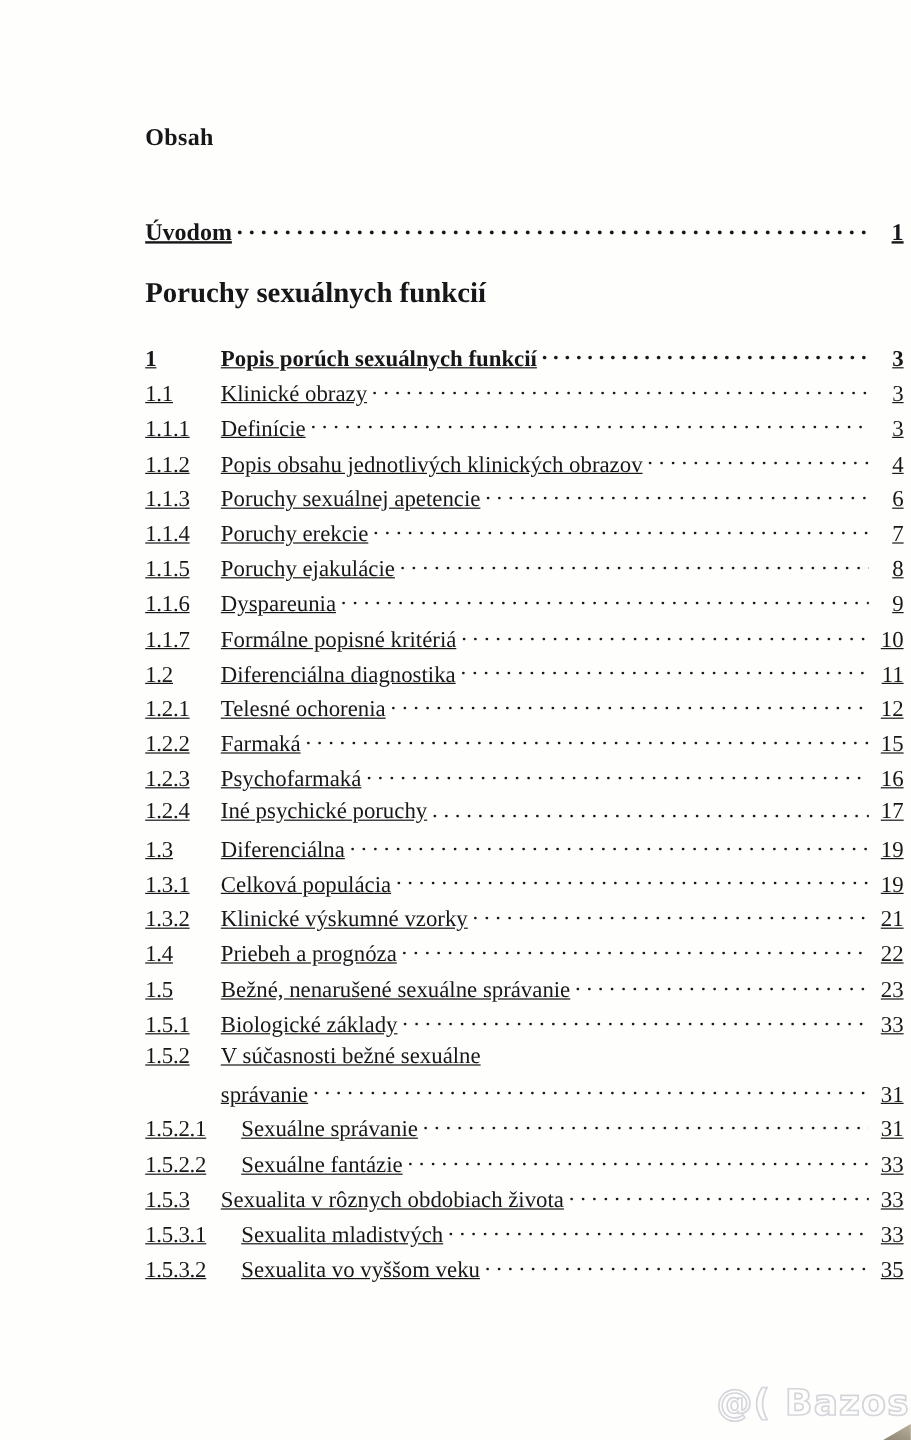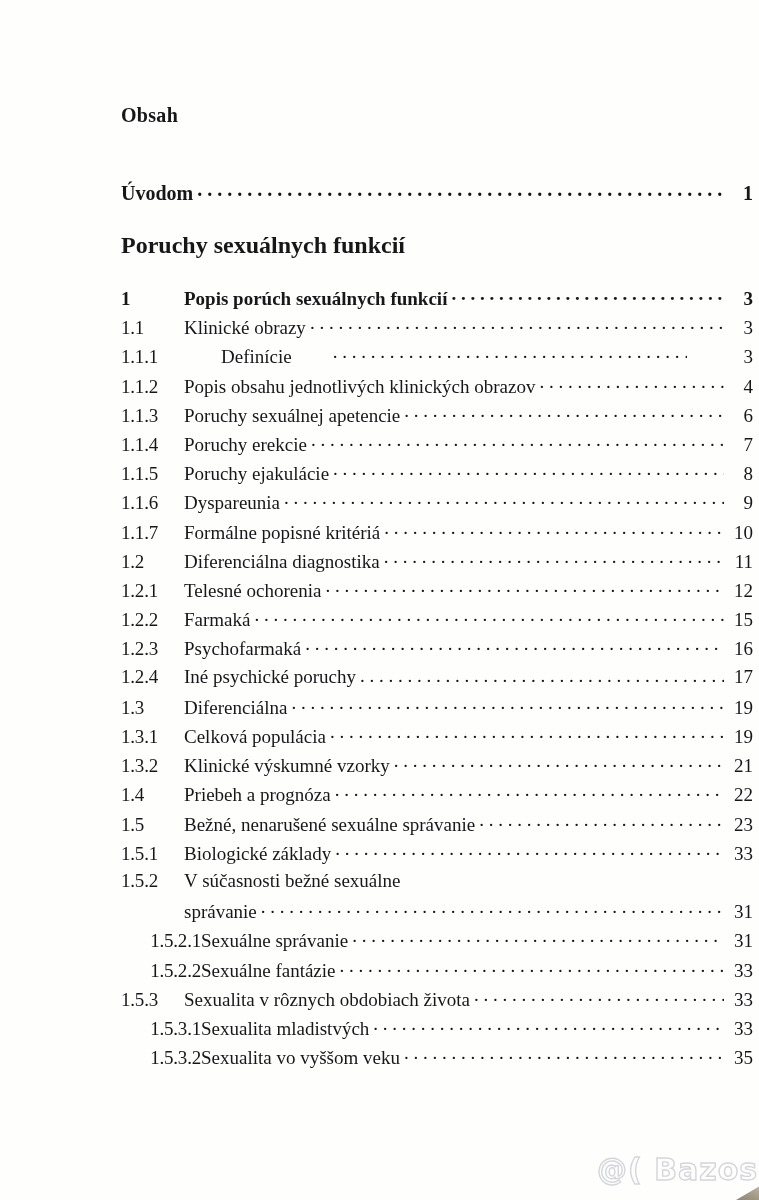--- a/index.html
+++ b/index.html
@@ -51,27 +51,28 @@
   
   .row {
     position: absolute;
     left: 80px;
     width: 632px;
     display: flex;
     align-items: baseline;
     font-size: 19px;
     line-height: 22px;
     white-space: nowrap;
+    text-decoration: underline;
   }
   .row .num {
     flex: 0 0 auto;
     width: 63px;
     letter-spacing: -0.2px;
   }
-  .row .num.wide { width: 80px; text-align: right; }
+  .row .num.wide { width: 80px; }
   .row .label {
     flex: 0 0 auto;
     padding-right: 4px;
   }
   .row .leader {
     flex: 1 1 auto;
     overflow: hidden;
     height: 1em;
     position: relative;
   }
@@ -163,21 +164,21 @@
         <span class="label">Popis porúch sexuálnych funkcií</span>
         <span class="leader"></span>
         <span class="page-no">3</span>
       </div>
       <div class="row" style="top: 315px;">
         <span class="num">1.1</span>
         <span class="label">Klinické obrazy</span>
         <span class="leader"></span>
         <span class="page-no">3</span>
       </div>
-      <div class="row" style="top: 344px; gap: 37px;">
+      <div class="row" style="top: 344px;">
         <span class="num">1.1.1</span>
         <span class="label">Definície</span>
         <span class="leader"></span>
         <span class="page-no">3</span>
       </div>
       <div class="row" style="top: 374px;">
         <span class="num">1.1.2</span>
         <span class="label">Popis obsahu jednotlivých klinických obrazov</span>
         <span class="leader"></span>
         <span class="page-no">4</span>

